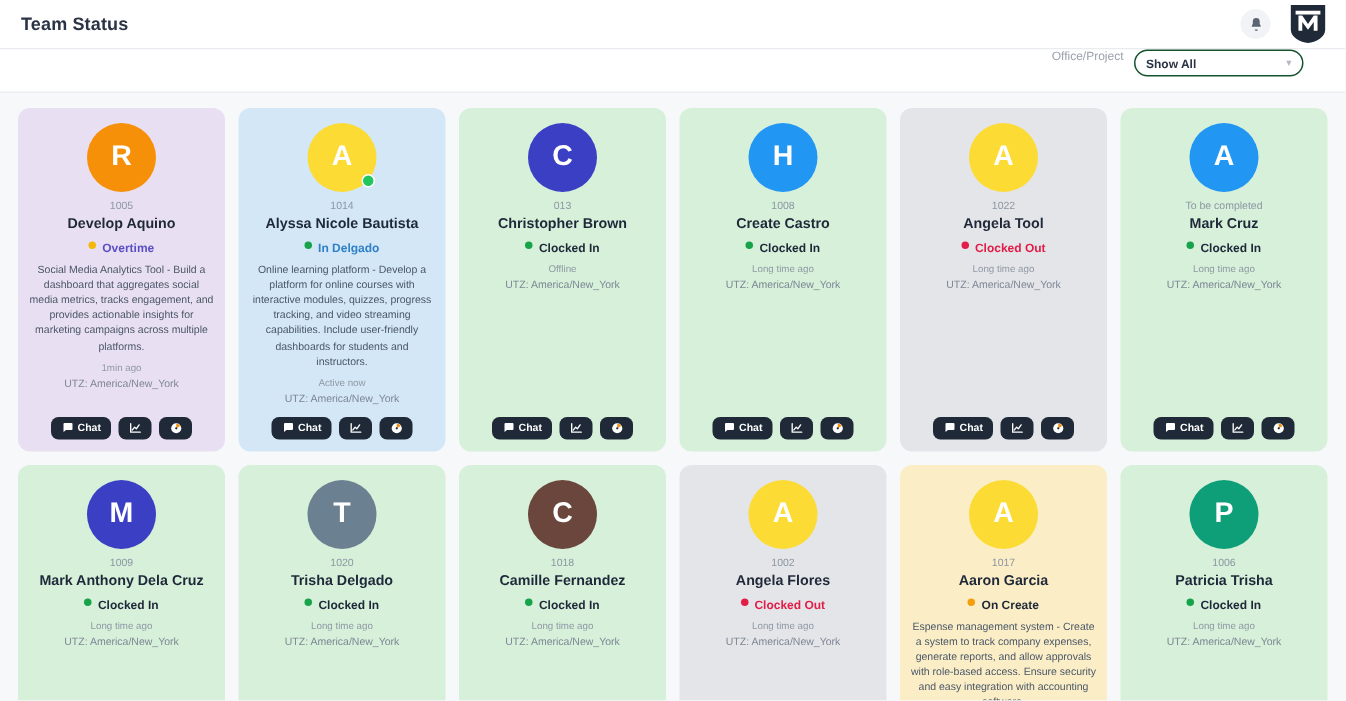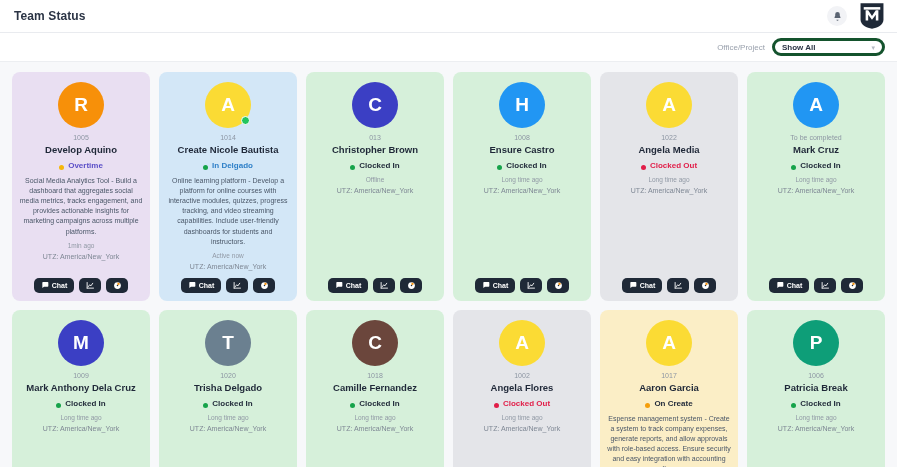--- a/index.html
+++ b/index.html
@@ -30,28 +30,28 @@
     display: flex; align-items: center; justify-content: center;
     cursor: pointer;
   }
   .bell-btn svg { width: 11px; height: 11px; display:block; }
   .brand-logo { width: 26px; height: 28px; display:block; }
 
   
   .filterbar {
     height: 29px; min-height:29px;
     background:#ffffff;
-    display: flex; align-items: center; justify-content: flex-end;
-    padding: 0 12px;
+    display: flex; justify-content: flex-end;
+    padding: 0 28px;
     border-bottom: 1px solid #eceef1;
   }
   .filter-label { font-size: 8px; color: #9aa1ad; margin-right: 7px; }
   .select-box {
     width: 113px; height: 18px;
-    background:#fff; border: 3px solid #14532d; border-radius: 9px;
+    background:#fff; border: 1px solid #14532d; border-radius: 9px;
     display:flex; align-items:center; padding: 0 7px;
     cursor: pointer;
   }
   .select-value { font-size: 8px; font-weight: bold; color: #2b3445; }
   .select-caret { margin-left:auto; font-size:7px; color:#b4bac3; line-height:1; }
 
   
   .grid-wrap { flex: 1; overflow: hidden; padding: 10px 12px 0 12px; }
   .grid {
     display: grid;
@@ -75,21 +75,21 @@
   .presence-dot {
     position:absolute; right: 1px; bottom: 3px;
     width: 9px; height: 9px; border-radius:50%;
     border: 1.5px solid #ffffff;
   }
   .emp-id { font-size: 7px; color: #8d96a3; margin-bottom: 3px; text-align:center; }
   .emp-name {
     font-size: 9.5px; font-weight: bold; color:#1f2838;
     text-align:center; line-height: 1.25; margin-bottom: 5px;
   }
-  .status-row { display:flex; align-items:flex-end; gap:4px; margin-bottom: 6px; }
+  .status-row { display:flex; align-items:flex-start; gap:4px; margin-bottom: 6px; }
   .status-dot { width:5px; height:5px; border-radius:50%; }
   .status-text { font-size: 8px; font-weight: bold; }
   .task-text {
     font-size: 7px; color:#4a5768; line-height: 1.45;
     text-align:center; margin-bottom: 5px;
   }
   .meta-when { font-size: 6.5px; color:#9199a5; margin-bottom: 4px; text-align:center; }
   .meta-tz { font-size: 7px; color:#7e8794; text-align:center; }
   .actions {
     margin-top: auto; padding-top: 8px;
@@ -170,21 +170,21 @@
         </svg>
       </div>
     </div>
   </div>
         <div class="card" style="background: rgb(211, 231, 247);">
     <div class="avatar-wrap">
       <div class="avatar" style="background:#fbdb34">A</div>
       <span class="presence-dot" style="background:#22c55e"></span>
     </div>
     <div class="emp-id">1014</div>
-    <div class="emp-name">Create Nicole Bautista</div>
+    <div class="emp-name">Alyssa Nicole Bautista</div>
     <div class="status-row">
       <span class="status-dot" style="background:#16a34a"></span>
       <span class="status-text" style="color:#2f80c8">In Delgado</span>
     </div>
     <div class="task-text">Online learning platform - Develop a platform for online courses with interactive modules, quizzes, progress tracking, and video streaming capabilities. Include user-friendly dashboards for students and instructors.</div>
     <div class="meta-when">Active now</div>
     <div class="meta-tz">UTZ: America/New_York</div>
     <div class="actions">
       <div class="btn btn-chat">
         <svg width="8" height="8" viewBox="0 0 24 24">
@@ -240,21 +240,21 @@
         </svg>
       </div>
     </div>
   </div>
         <div class="card" style="background: rgb(214, 240, 218);">
     <div class="avatar-wrap">
       <div class="avatar" style="background:#2196f3">H</div>
 
     </div>
     <div class="emp-id">1008</div>
-    <div class="emp-name">Ensure Castro</div>
+    <div class="emp-name">Create Castro</div>
     <div class="status-row">
       <span class="status-dot" style="background:#16a34a"></span>
       <span class="status-text" style="color:#1f2838">Clocked In</span>
     </div>
 
     <div class="meta-when">Long time ago</div>
     <div class="meta-tz">UTZ: America/New_York</div>
     <div class="actions">
       <div class="btn btn-chat">
         <svg width="8" height="8" viewBox="0 0 24 24">
@@ -275,21 +275,21 @@
         </svg>
       </div>
     </div>
   </div>
         <div class="card" style="background: rgb(228, 229, 233);">
     <div class="avatar-wrap">
       <div class="avatar" style="background:#fbdb34">A</div>
 
     </div>
     <div class="emp-id">1022</div>
-    <div class="emp-name">Angela Media</div>
+    <div class="emp-name">Angela Tool</div>
     <div class="status-row">
       <span class="status-dot" style="background:#e11d48"></span>
       <span class="status-text" style="color:#e11d48">Clocked Out</span>
     </div>
 
     <div class="meta-when">Long time ago</div>
     <div class="meta-tz">UTZ: America/New_York</div>
     <div class="actions">
       <div class="btn btn-chat">
         <svg width="8" height="8" viewBox="0 0 24 24">
@@ -423,21 +423,21 @@
     </div>
     <div class="task-text">Espense management system - Create a system to track company expenses, generate reports, and allow approvals with role-based access. Ensure security and easy integration with accounting software.</div>
 
   </div>
         <div class="card" style="background: rgb(214, 240, 218);">
     <div class="avatar-wrap">
       <div class="avatar" style="background:#0e9e78">P</div>
 
     </div>
     <div class="emp-id">1006</div>
-    <div class="emp-name">Patricia Break</div>
+    <div class="emp-name">Patricia Trisha</div>
     <div class="status-row">
       <span class="status-dot" style="background:#16a34a"></span>
       <span class="status-text" style="color:#1f2838">Clocked In</span>
     </div>
 
     <div class="meta-when">Long time ago</div>
     <div class="meta-tz">UTZ: America/New_York</div>
 
   </div>
       </div>

